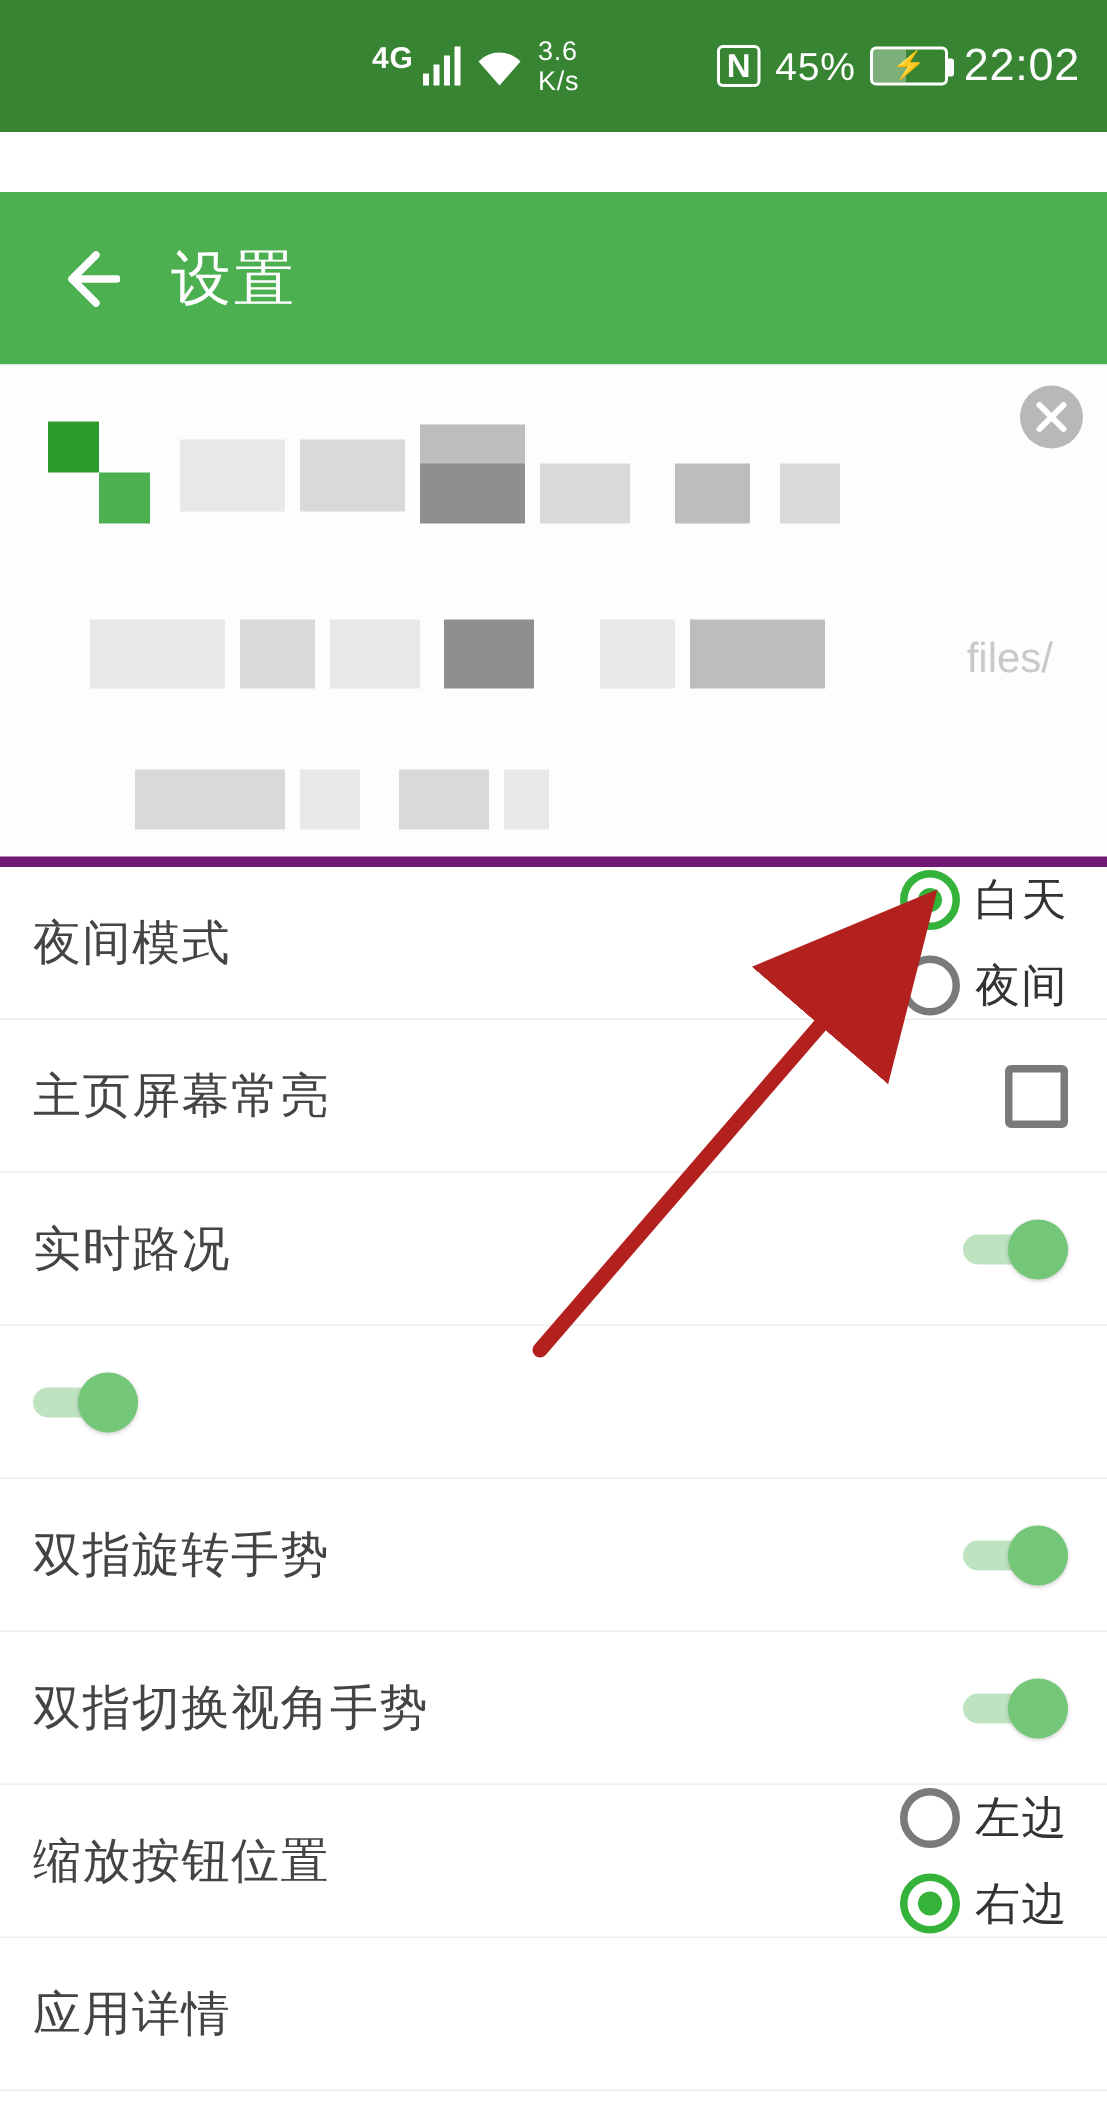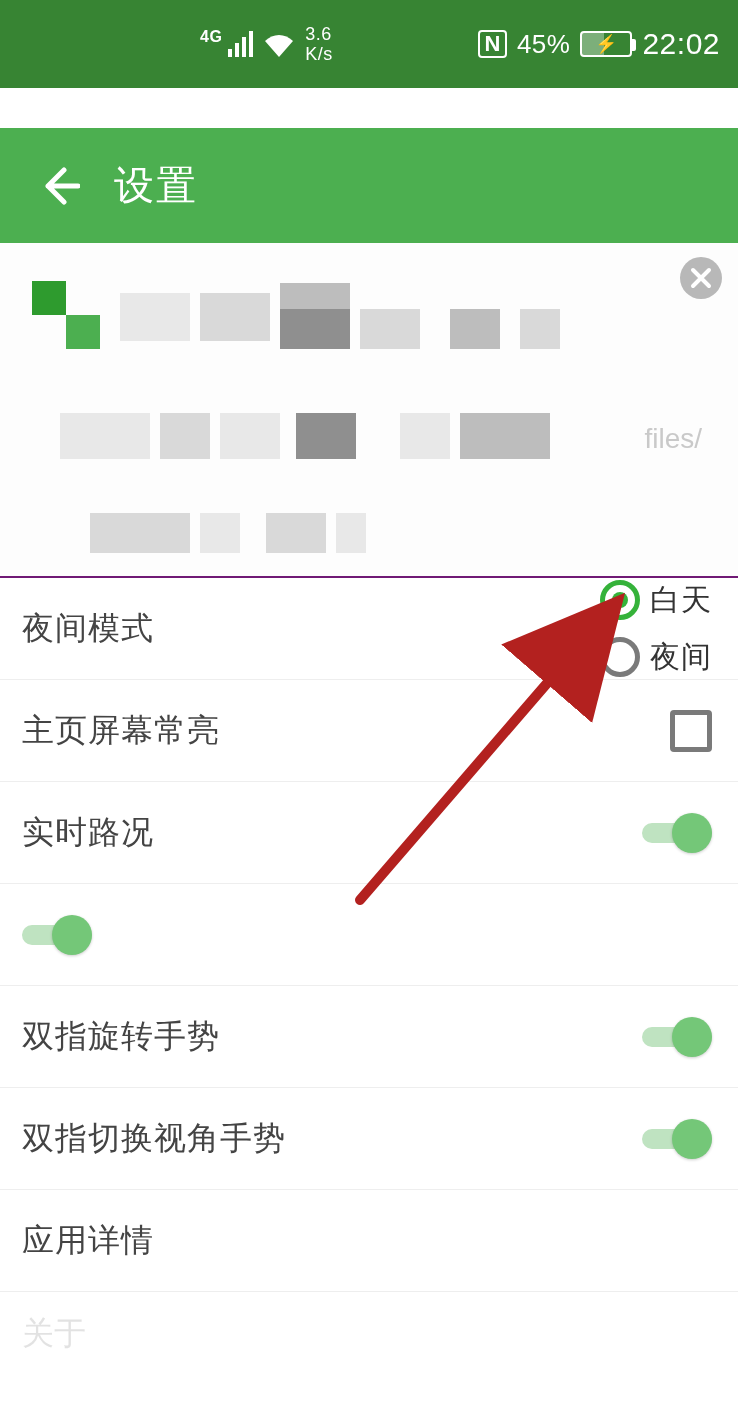--- a/index.html
+++ b/index.html
@@ -8,39 +8,39 @@
 
   
   .statusbar { height:88px; background:#378433; color:#fff; display:flex; align-items:center; justify-content:flex-end; padding:0 18px; font-size:26px; letter-spacing:.5px; position:relative;}
   .statusbar .net-cluster { position:absolute; left:200px; top:0; height:100%; display:flex; align-items:center; gap:10px;}
   .statusbar .signal { display:flex; align-items:flex-end; gap:3px; height:26px;}
   .statusbar .signal span{ width:4px; background:#fff; display:inline-block;}
   .statusbar .signal span:nth-child(1){height:8px;}
   .statusbar .signal span:nth-child(2){height:14px;}
   .statusbar .signal span:nth-child(3){height:20px;}
   .statusbar .signal span:nth-child(4){height:26px;}
-  .statusbar .tag4g{ font-size:16px; font-weight:600; align-self:flex-start; margin-top:28px; margin-right:-4px;}
+  .statusbar .tag4g{ font-size:20px; font-weight:600; align-self:flex-start; margin-top:28px; margin-right:-4px;margin-left:48px;}
   .statusbar .wifi svg{display:block;}
   .statusbar .kbs { font-size:18px; line-height:20px; text-align:left;}
   .statusbar .right-cluster{ display:flex; align-items:center; gap:10px;}
   .statusbar .nfc{ border:2.5px solid #fff; border-radius:4px; padding:0 4px; font-size:22px; font-weight:700; line-height:24px;}
   .statusbar .battpct{ font-size:26px;}
   .statusbar .battery{ width:52px; height:26px; border:2.5px solid #fff; border-radius:4px; position:relative; display:flex; align-items:center;}
   .statusbar .battery::after{content:""; position:absolute; right:-6px; top:6px; width:4px; height:12px; background:#fff; border-radius:0 2px 2px 0;}
   .statusbar .battery .fill{ height:100%; width:45%; background:rgba(255,255,255,.35);}
   .statusbar .battery .bolt{position:absolute; left:50%; top:50%; transform:translate(-50%,-52%); font-size:18px;}
   .statusbar .clock{ font-size:30px; font-weight:500;}
 
   
   .appbar { height:115px; background:#4caf50; display:flex; align-items:center; gap:34px; padding-left:40px; color:#fff;margin-top:40px;}
   .appbar .back svg{display:block;}
   .appbar .title{ font-size:40px; font-weight:400; letter-spacing:2px;}
 
   
-  .panel { position:relative; height:335px; background:#fdfdfd; border-bottom:2px solid #701a75;}
+  .panel { position:relative; height:335px; background:#fdfdfd; border-bottom:7px solid #701a75;}
   .panel .close { position:absolute; top:14px; right:16px; width:42px; height:42px; border-radius:50%; background:#b8b8b8; display:flex; align-items:center; justify-content:center; color:#fff; font-size:26px;}
   .panel .logo { position:absolute; top:38px; left:32px; width:68px; height:68px;}
   .panel .logo .a{position:absolute; width:34px; height:34px; background:#2e9b2e; top:0; left:0;}
   .panel .logo .b{position:absolute; width:34px; height:34px; background:#4caf50; bottom:0; right:0;}
   .pix{position:absolute; background:#bdbdbd;}
   .pix.l{background:#d9d9d9;}
   .pix.xl{background:#e8e8e8;}
   .pix.d{background:#8f8f8f;}
   .panel .files{ position:absolute; right:36px; top:180px; color:#c9c9c9; font-size:28px;}
 
@@ -189,20 +189,33 @@
     </div>
 
     <div class="row">
       <span class="label">双指切换视角手势</span>
       <span class="switch">
           <span class="track"></span>
           <span class="knob"></span>
         </span>
     </div>
 
+    <div class="row">
+      <span class="label">缩放按钮位置</span>
+      <span class="ctrls">
+        <span class="radio">
+          <span class="ring"></span>
+            <span class="txt">左边</span>
+        </span>
+        <span class="radio sel">
+          <span class="ring"></span>
+            <span class="txt">右边</span>
+        </span>
+      </span>
+    </div>
 
     <div class="row">
       <span class="label">应用详情</span>
     </div>
 
     <div class="lastcut">
       <span style="opacity:.15;">关于</span>
     </div>
 
   </div>

